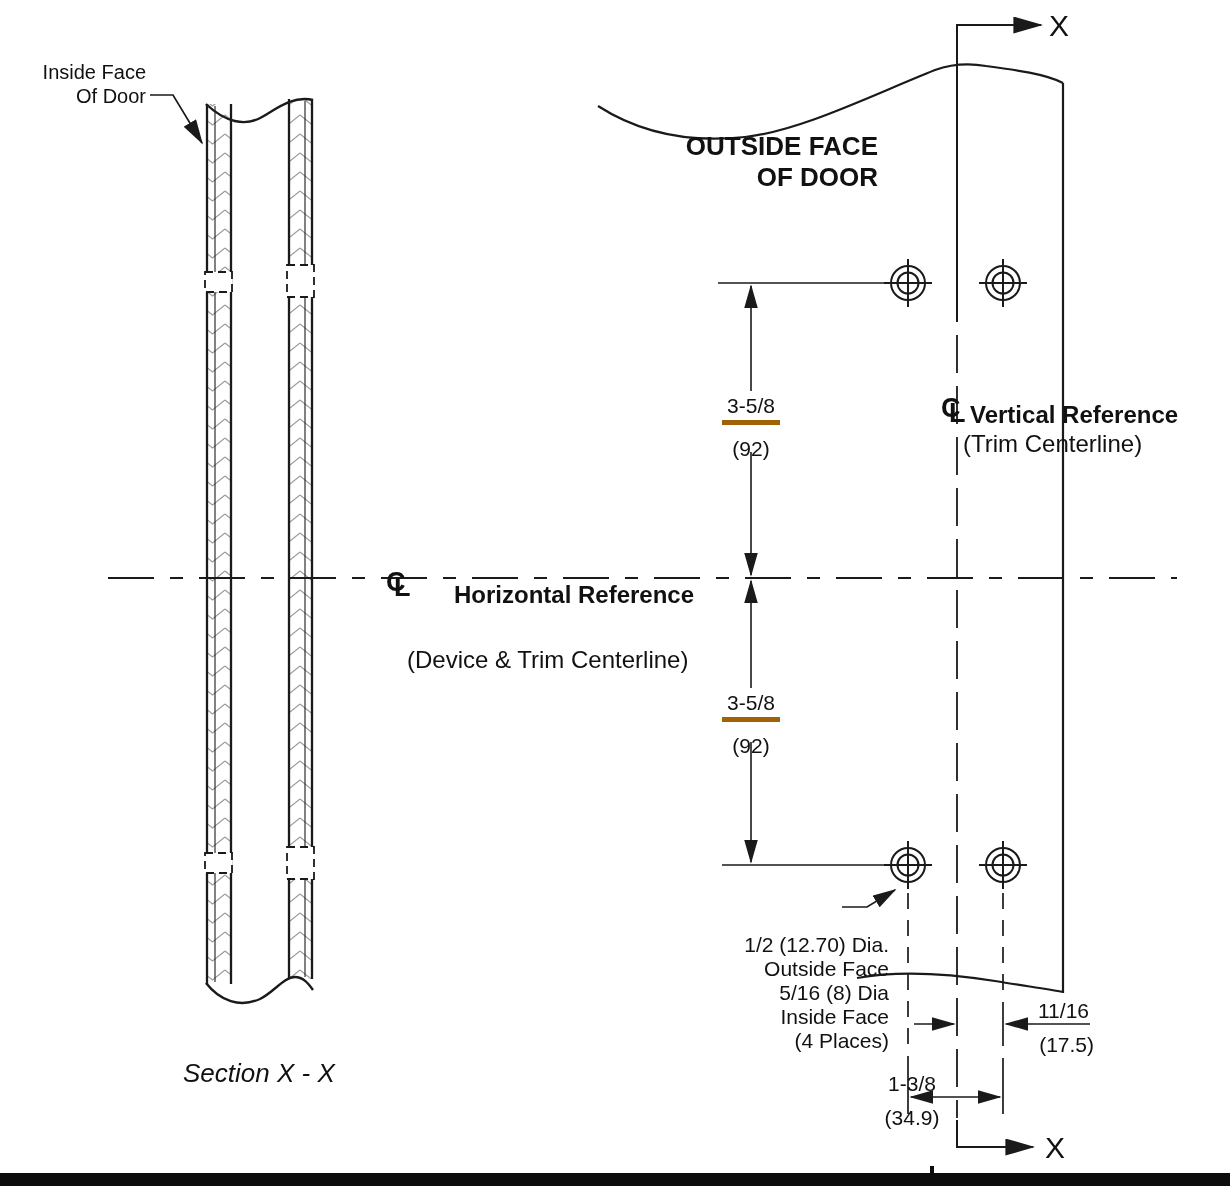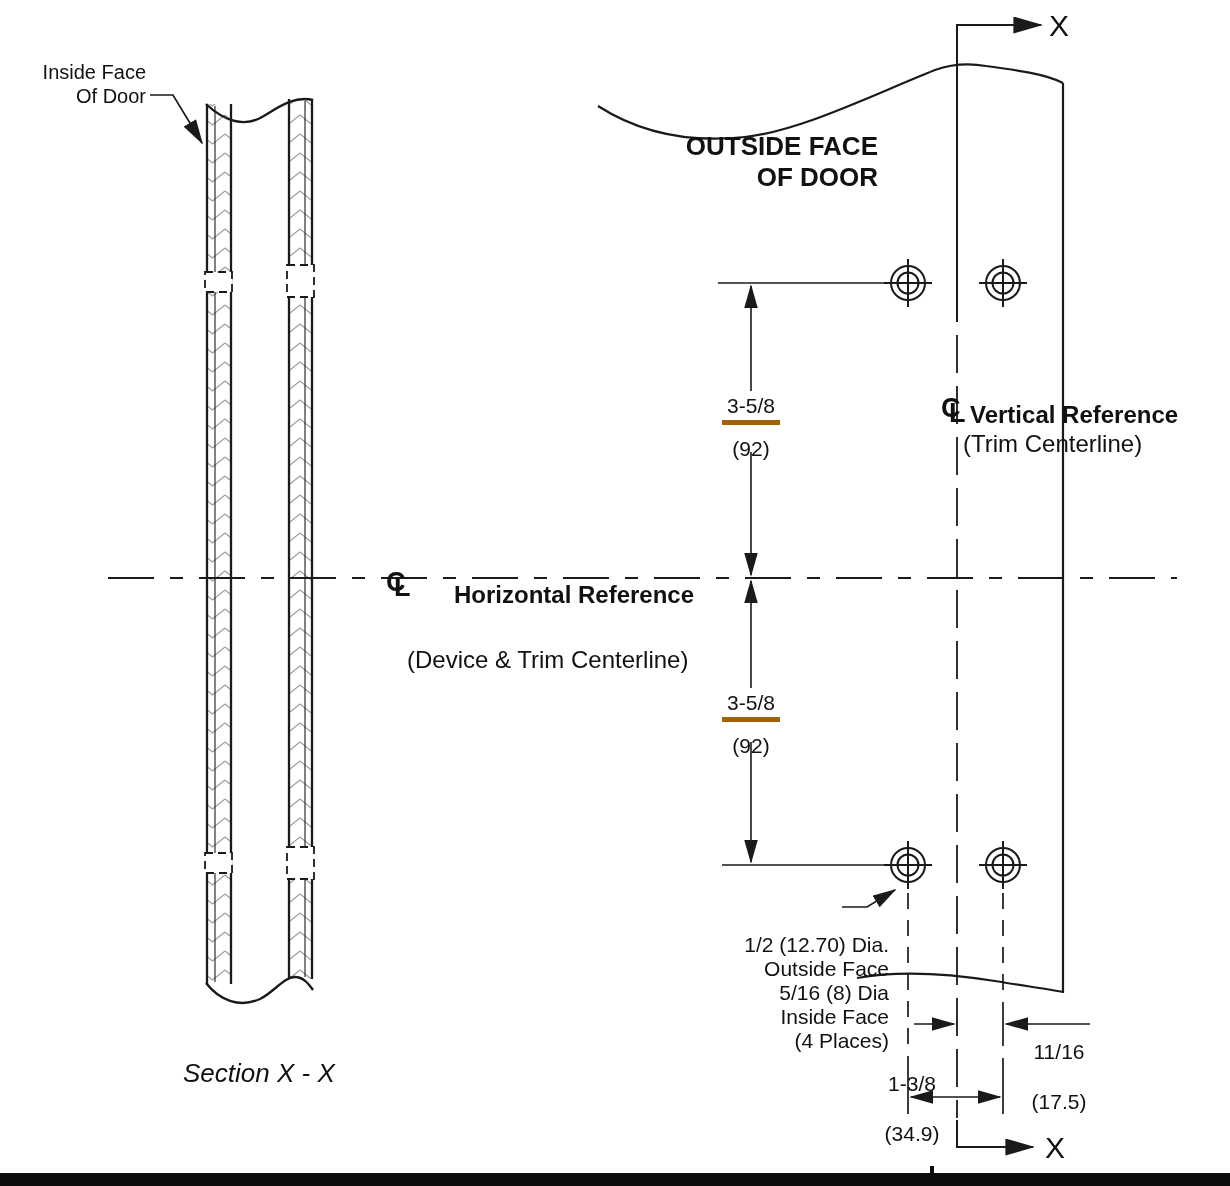--- a/index.html
+++ b/index.html
@@ -18,21 +18,21 @@
   .f20{font-size:20px;}
   .f21{font-size:21px;line-height:24px;}
   .f24{font-size:24px;}
   .f26{font-size:26px;}
   .f30{font-size:30px;}
   
   .dim{position:absolute;z-index:2;text-align:center;font-size:21px;}
   .dim .num{display:inline-block;padding:0 5px 2px 5px;}
   .dim.barred .num{border-bottom:5px solid #a16207;}
   .dim .den{display:block;margin-top:12px;}
-  .dim.gap .den{margin-top:24px;}
+  .dim.gap .den{margin-top:8px;}
   
   .clsym{position:absolute;z-index:2;font-weight:bold;font-size:27px;width:26px;height:34px;}
   .clsym .c{position:absolute;left:0;top:0;}
   .clsym .l{position:absolute;left:8px;top:5px;}
   #bottom-bar{position:absolute;left:0;top:1173px;width:1230px;height:13px;background:#0d0d0d;z-index:3;}
   #bottom-bar-tick{position:absolute;left:930px;top:1166px;width:4px;height:7px;background:#0d0d0d;z-index:3;}
 </style>
 </head>
 <body>
 
@@ -170,21 +170,21 @@
   <div class="txt f30" style="left:1045px;top:1130px;">X</div>
 
   <div class="dim barred" style="left:711px;top:394px;width:80px;">
     <span class="num">3-5/8</span>
     <span class="den">(92)</span>
   </div>
   <div class="dim barred" style="left:711px;top:691px;width:80px;">
     <span class="num">3-5/8</span>
     <span class="den">(92)</span>
   </div>
-  <div class="dim gap" style="left:1024px;top:1040px;width:70px;">
+  <div class="dim gap" style="left:1024px;top:999px;width:70px;text-align:right;">
     <span class="num">11/16</span>
     <span class="den">(17.5)</span>
   </div>
   <div class="dim gap" style="left:876px;top:1072px;width:72px;">
     <span class="num">1-3/8</span>
     <span class="den">(34.9)</span>
   </div>
 
   <div class="txt center f21" style="left:689px;top:894px;width:200px;margin-top:39px;">1/2 (12.70) Dia.
 Outside Face

